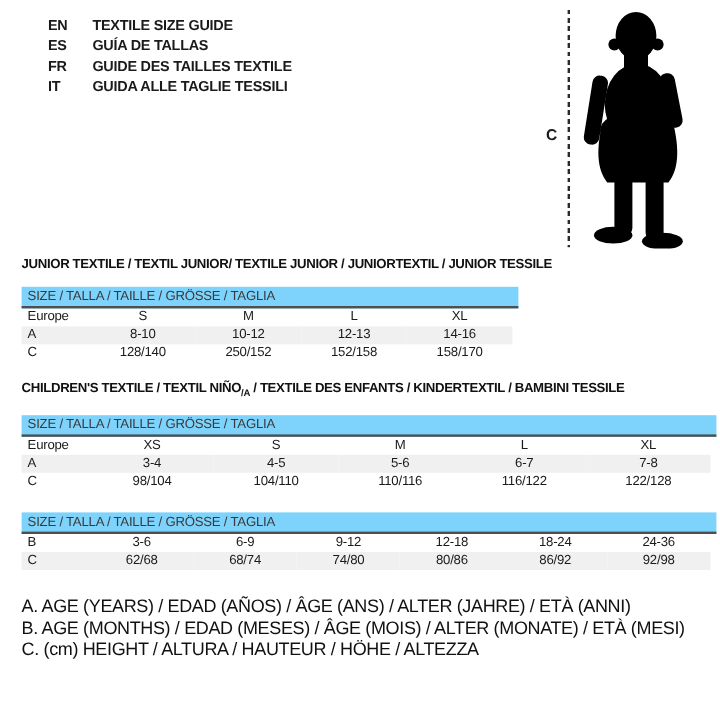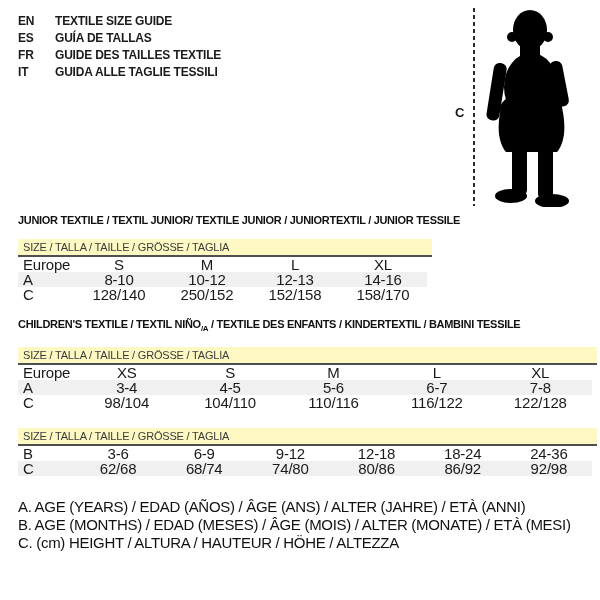--- a/index.html
+++ b/index.html
@@ -4,44 +4,44 @@
 <style>
   html,body{margin:0;padding:0;background:#ffffff;}
   body{
     width:600px;height:600px;overflow:hidden;
     font-family:"Liberation Sans",sans-serif;
     color:#1a1a1a;
     -webkit-font-smoothing:antialiased;
   }
   
   .top{position:relative;height:206px;}
-  .langs{position:absolute;left:18px;top:13px;}
+  .langs{position:absolute;left:40px;top:13px;}
   .lang-row{display:flex;height:17px;line-height:17px;font-weight:bold;font-size:12px;letter-spacing:-0.2px;}
   .lang-code{width:37px;}
   .dash-line{
     position:absolute;left:473px;top:8px;width:2px;height:198px;
     background:repeating-linear-gradient(to bottom,#2b2b2b 0 4px,transparent 4px 7px);
   }
   .c-label{position:absolute;left:455px;top:105px;font-weight:bold;font-size:13px;}
   .baby{position:absolute;left:486px;top:5px;}
   
   .sec{margin-left:18px;width:578px;}
   .tbl-title{font-weight:bold;font-size:11px;letter-spacing:-0.3px;line-height:13px;white-space:nowrap;color:#111;}
   .sec1 .tbl-title{margin:8px 0 12px 0;}
   .sec2 .tbl-title{margin:16px 0 12px 0;}
   .sec3 .tbl-title{margin:18px 0 15px 0;white-space:normal;width:500px;}
   .subsz{font-size:8px;}
   .size-bar{
-    background:#fef9c3;border-bottom:2px solid #4f4f4f;
+    background:#7dd3fc;border-bottom:2px solid #4f4f4f;
     height:14px;padding:2px 0 0 5px;
     font-size:11px;color:#3a3a3a;letter-spacing:-0.2px;
   }
   .w1{width:409px;}
   .w2{width:574px;}
-  table{border-collapse:collapse;table-layout:fixed;font-size:15px;letter-spacing:-0.2px;}
+  table{border-collapse:collapse;table-layout:fixed;font-size:11px;letter-spacing:-0.2px;}
   td{height:15px;line-height:15px;padding:0;text-align:center;white-space:nowrap;color:#1a1a1a;}
   td:first-child{text-align:left;padding-left:5px;}
   col.lblcol{width:57px;}
   tbody tr:nth-child(even){background:#f0f0f0;}
   
   .footnotes{margin:22px 0 0 18px;}
   .footnote{font-weight:normal;font-size:15px;letter-spacing:-0.3px;line-height:18px;color:#111;white-space:nowrap;}
 </style>
 </head>
 <body>

